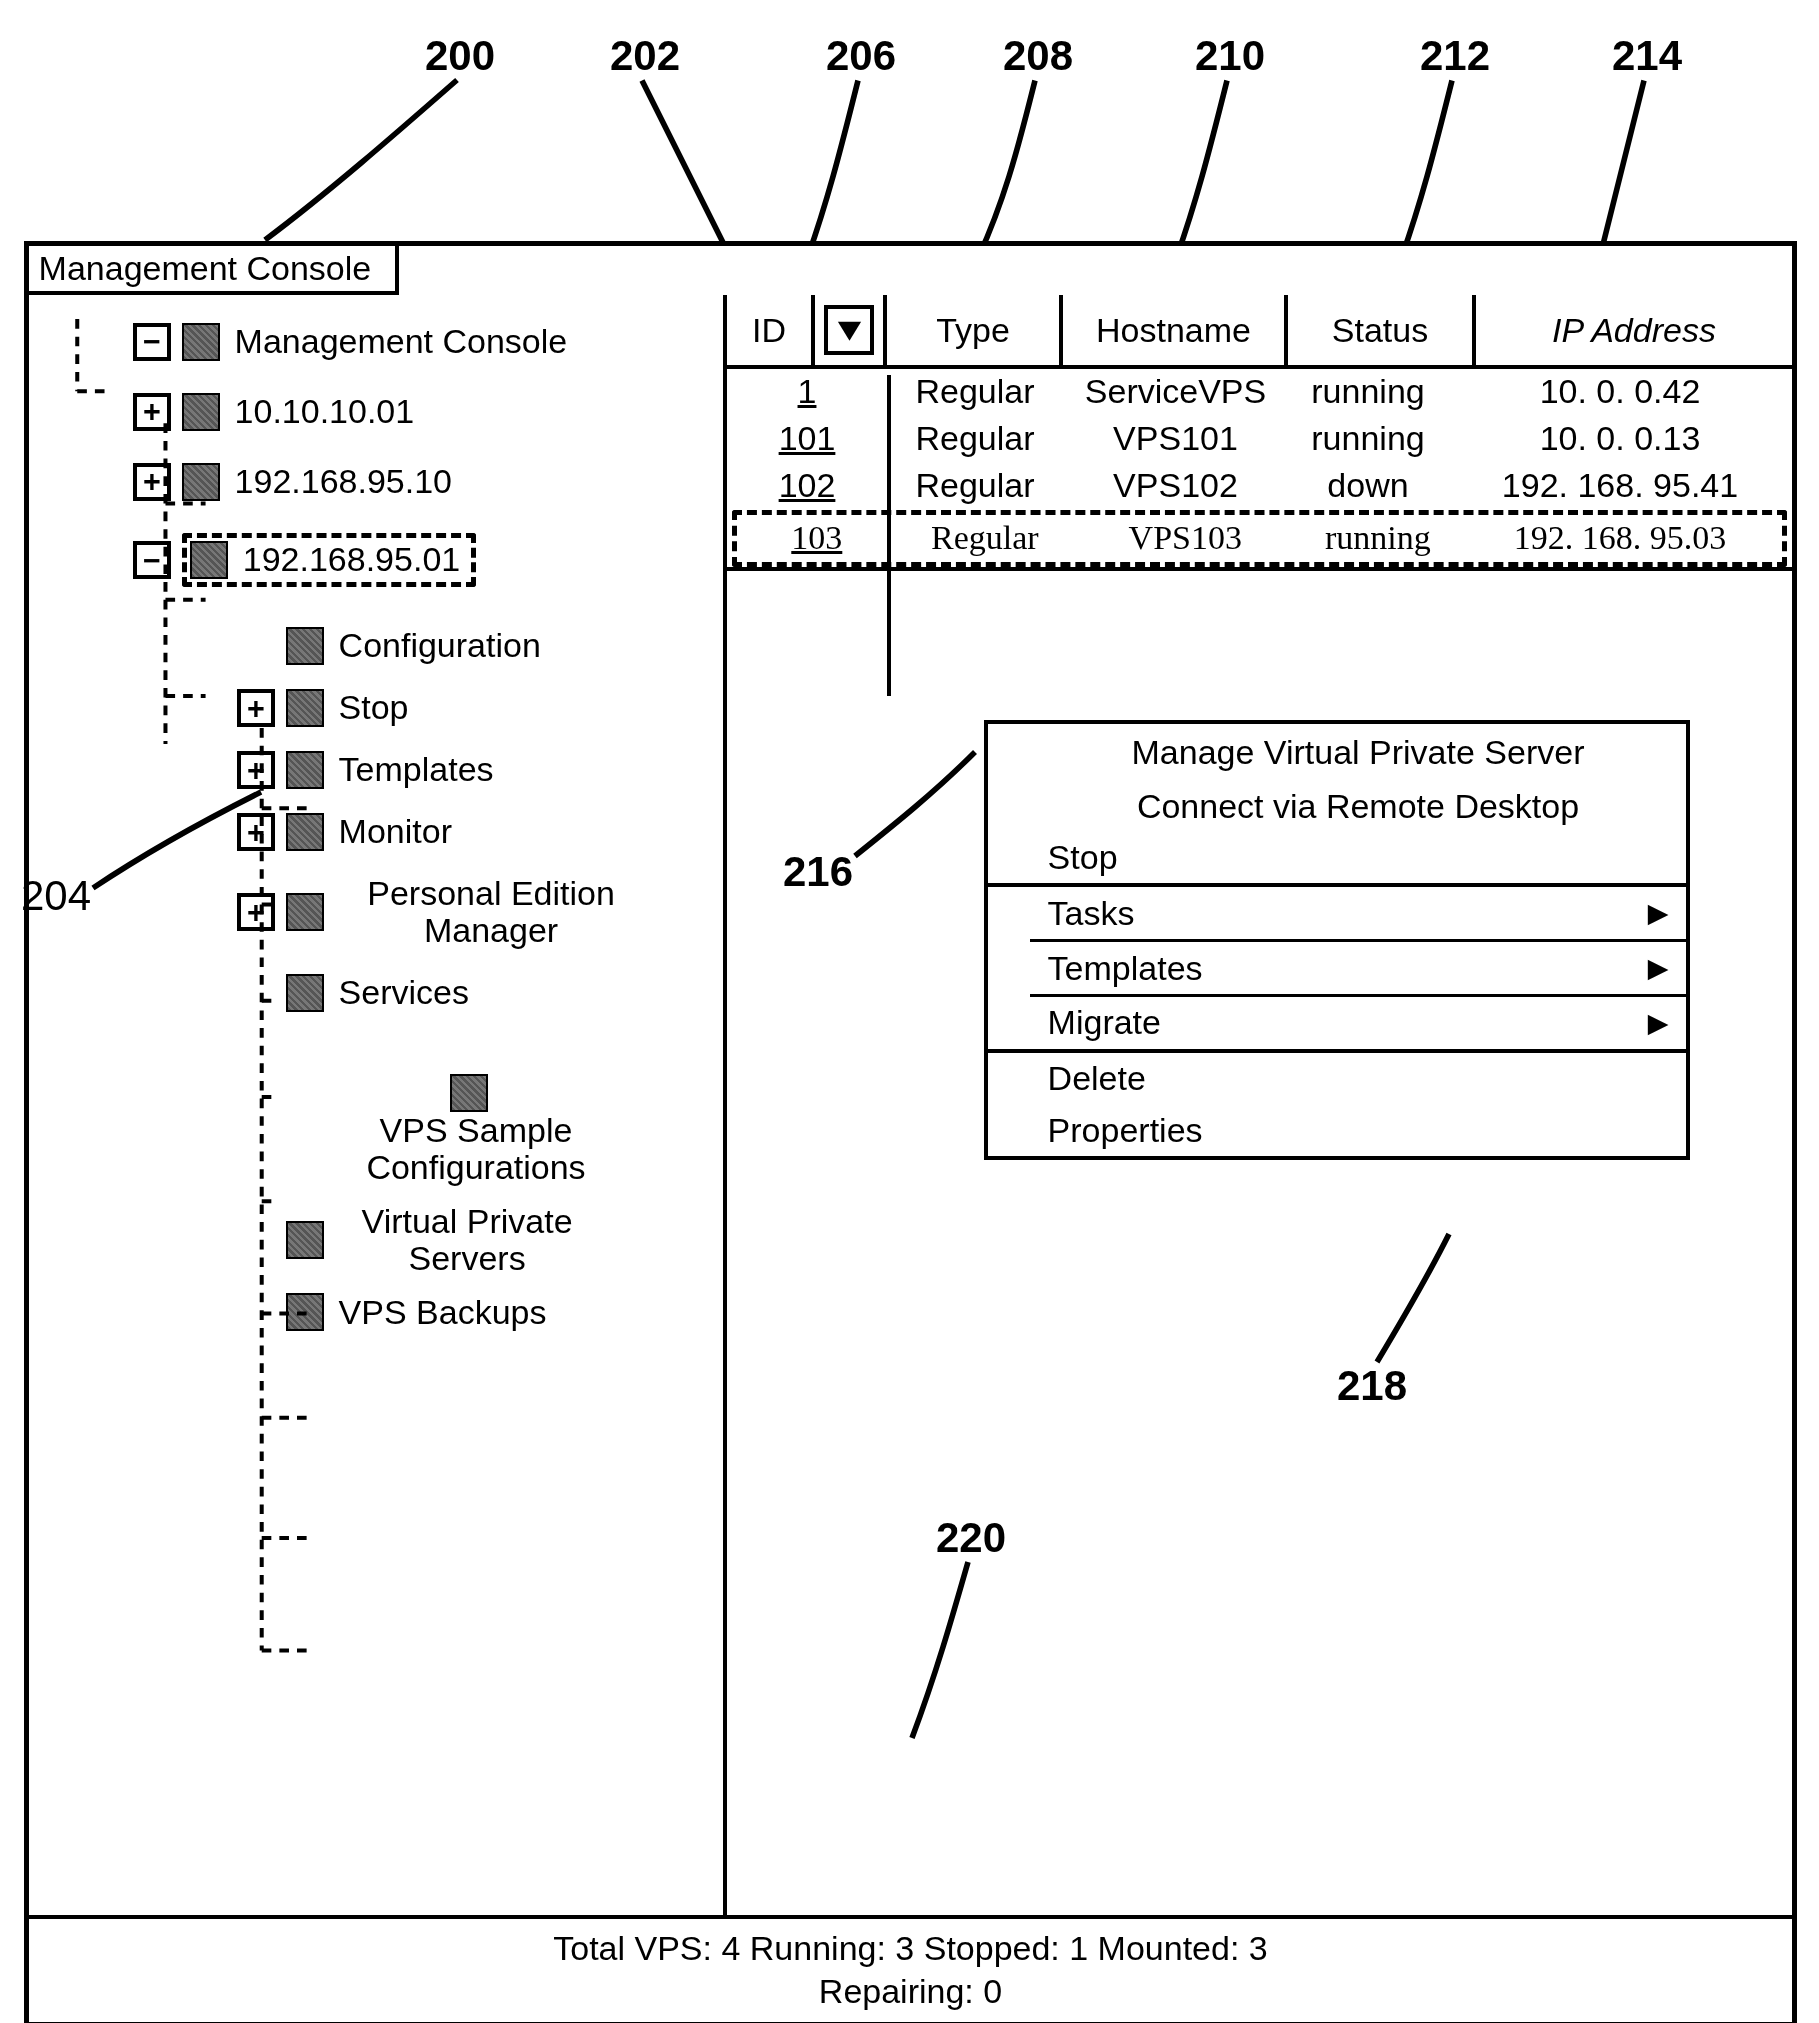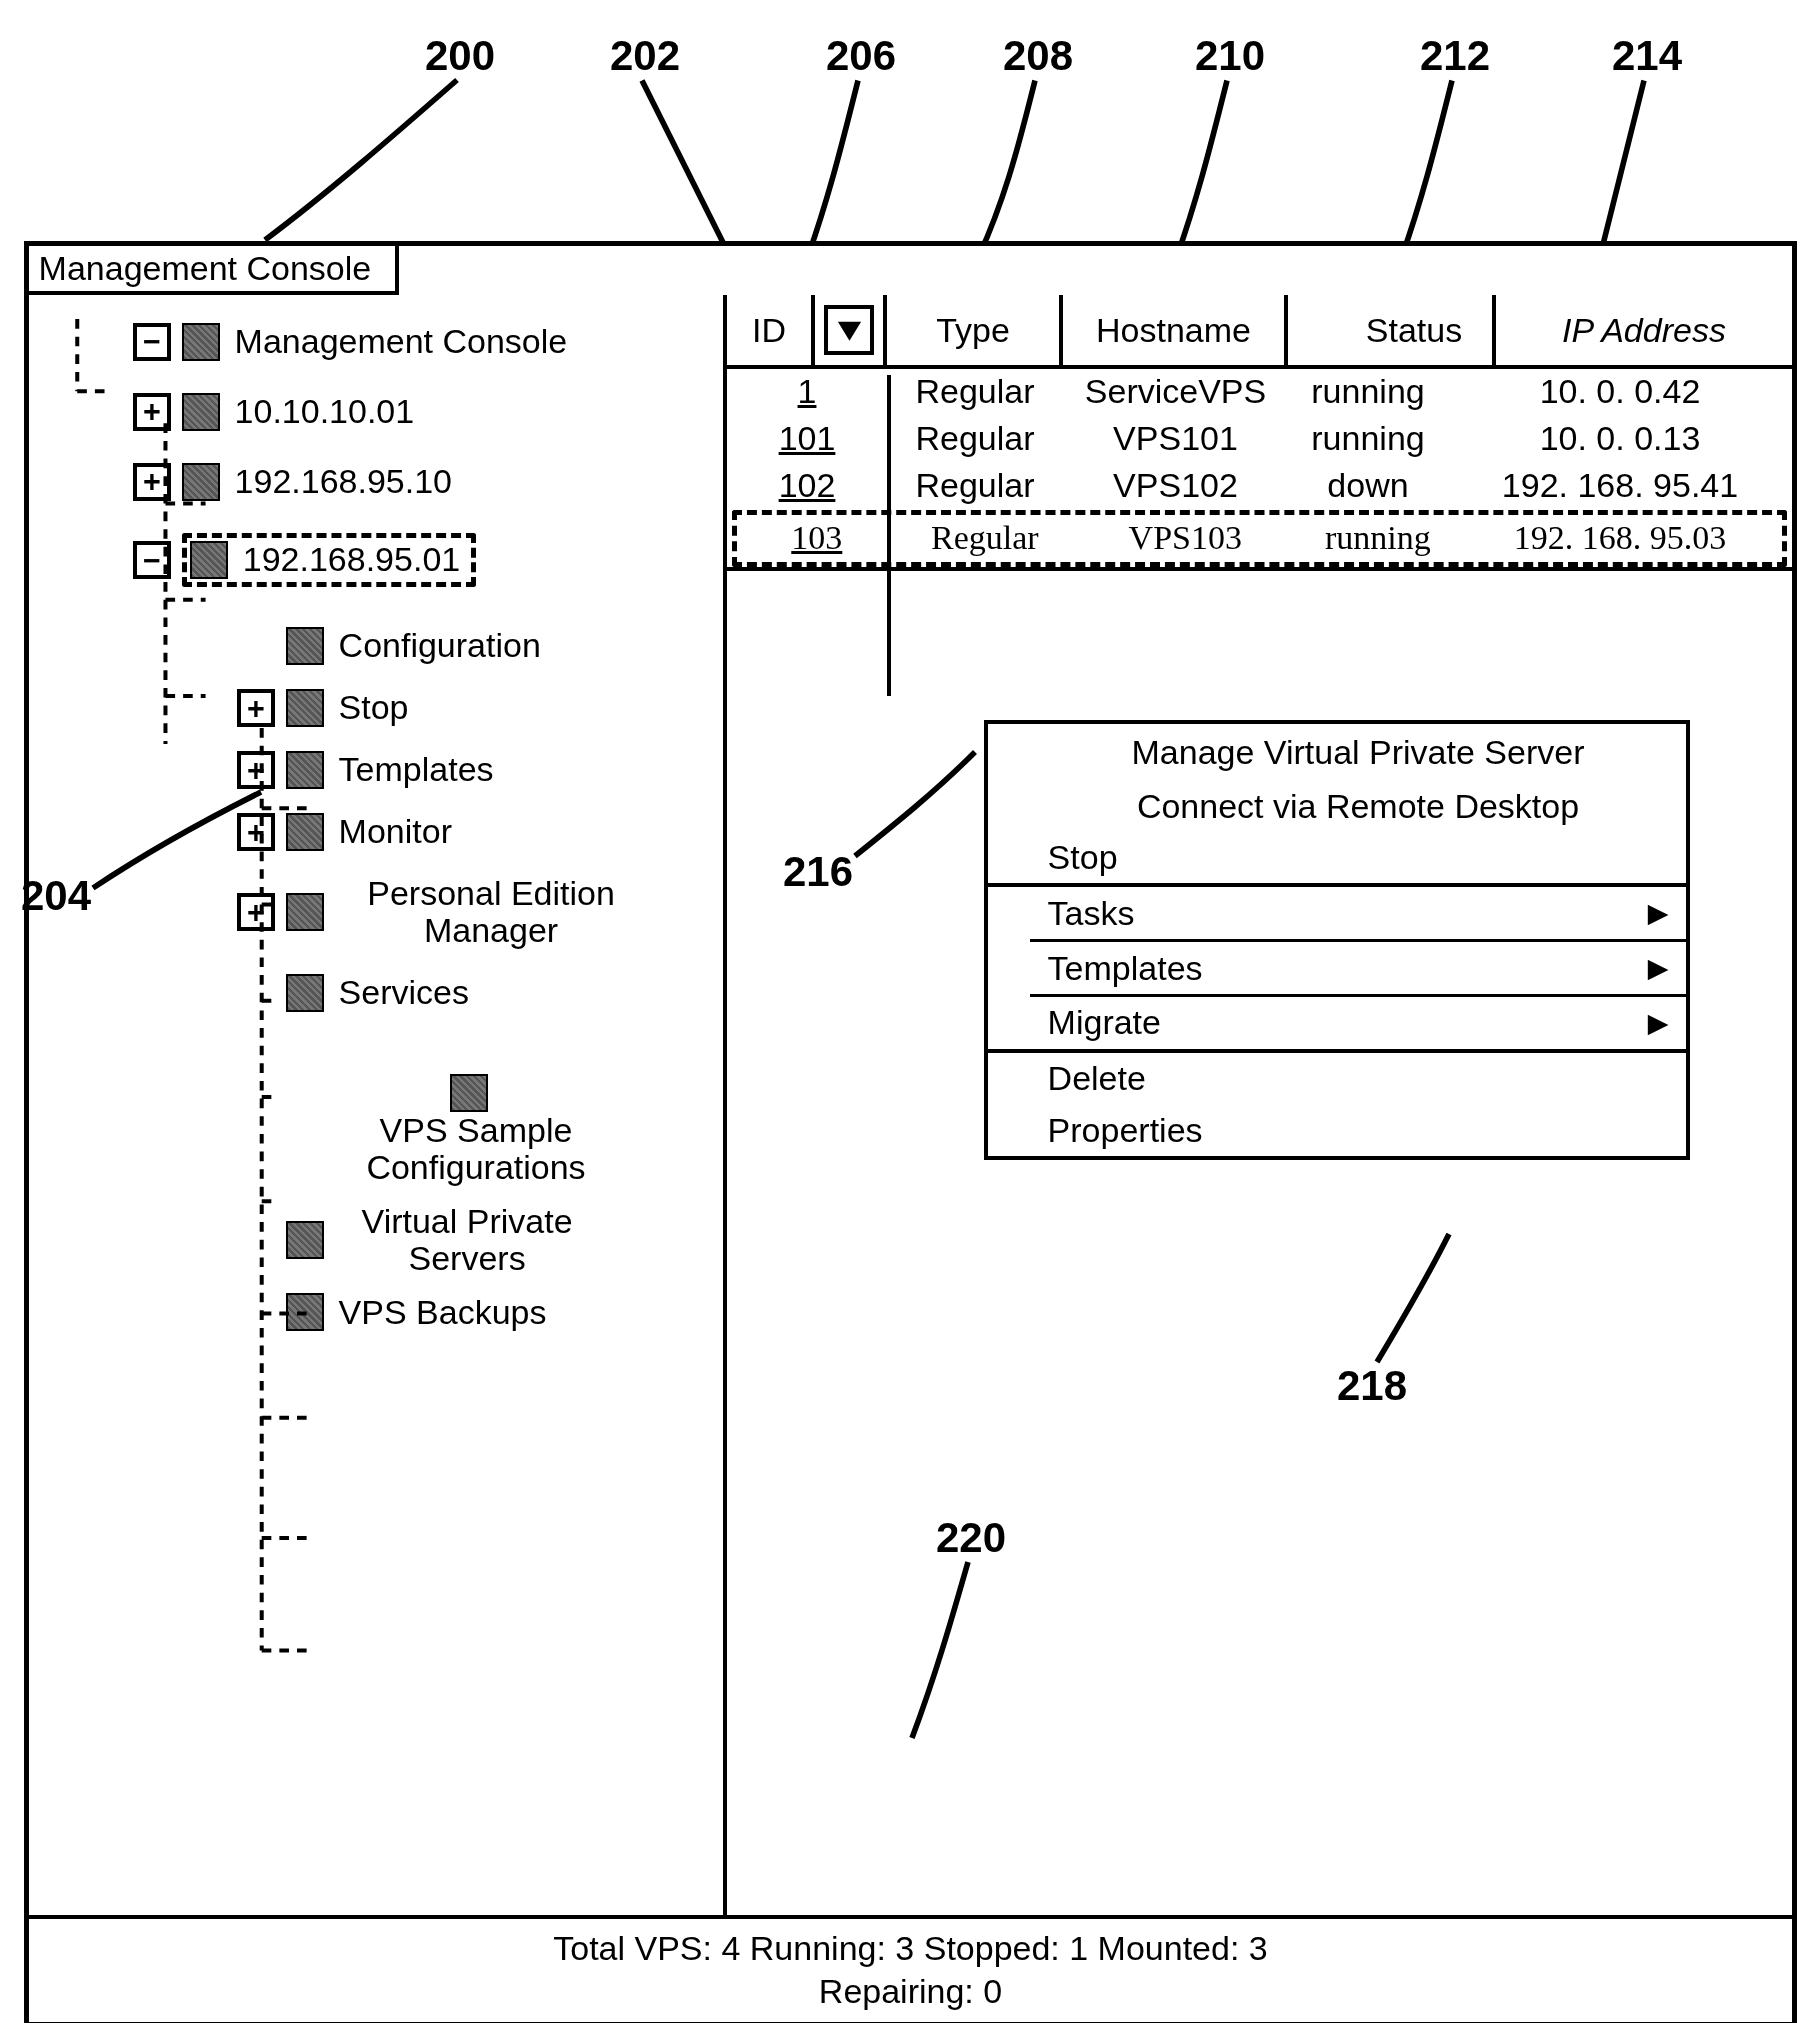--- a/index.html
+++ b/index.html
@@ -103,21 +103,21 @@
     position: absolute;
     left: 0; top: 0;
     pointer-events: none;
   }
 
   
   .left-callout {
     position: absolute;
     left: -8px;
     top: 577px;
-    font-weight: bold;
+    font-weight: normal;
     font-size: 42px;
   }
 
   
   .tbl {
     width: 100%;
     border-bottom: 4px solid #000;
   }
   .tbl-head {
     display: flex;
@@ -127,21 +127,21 @@
     border-right: 4px solid #000;
     padding: 9.6px 3.2px;
     text-align: left;
     display: flex; align-items: center; justify-content: center;
   }
   .tbl-head .th:last-child { border-right: none; }
   .col-id { width: 88px; }
   .col-sort { width: 72px; }
   .col-type { width: 176px; }
   .col-host { width: 225px; }
-  .col-status { width: 160px; margin-left: 48px; }
+  .col-status { width: 188px; }
   .col-ip { flex: 1; font-style: italic; }
   .sort-btn {
     width: 50px; height: 50px;
     border: 4px solid #000;
     display: flex; align-items: center; justify-content: center;
   }
   .sort-btn svg { width: 29px; height: 29px; }
 
   .tbl-body .tr {
     display: flex;

